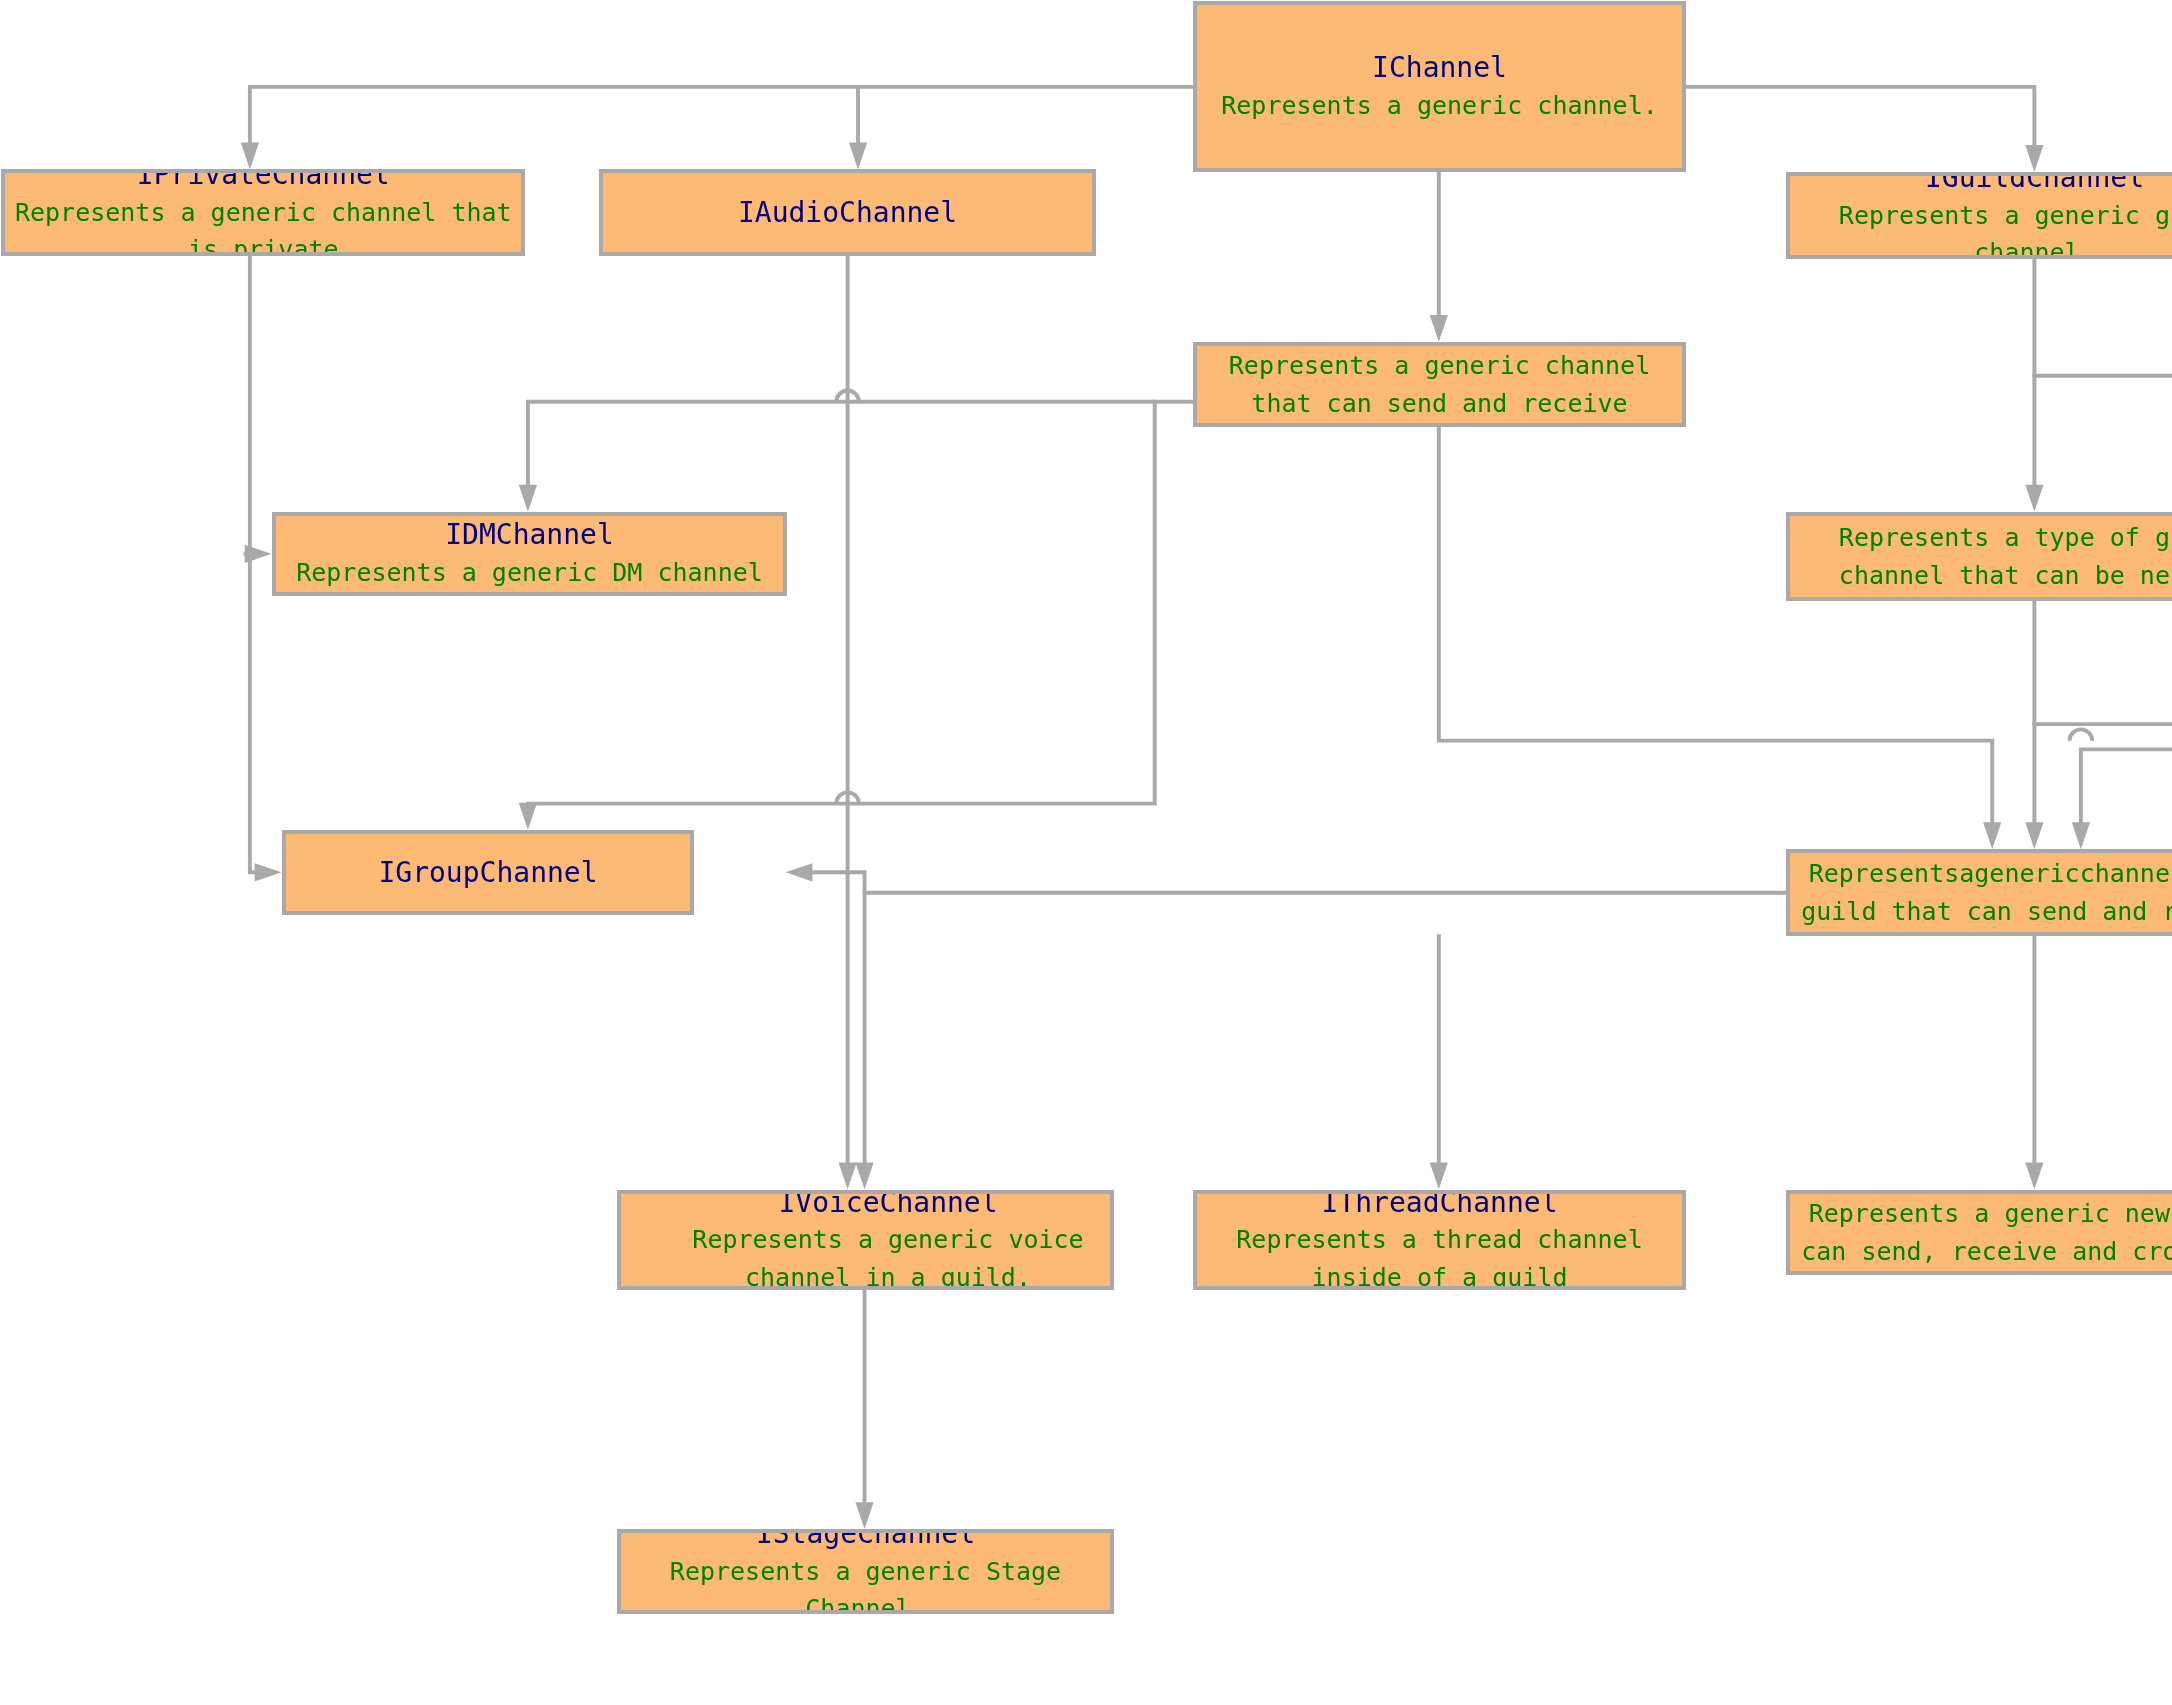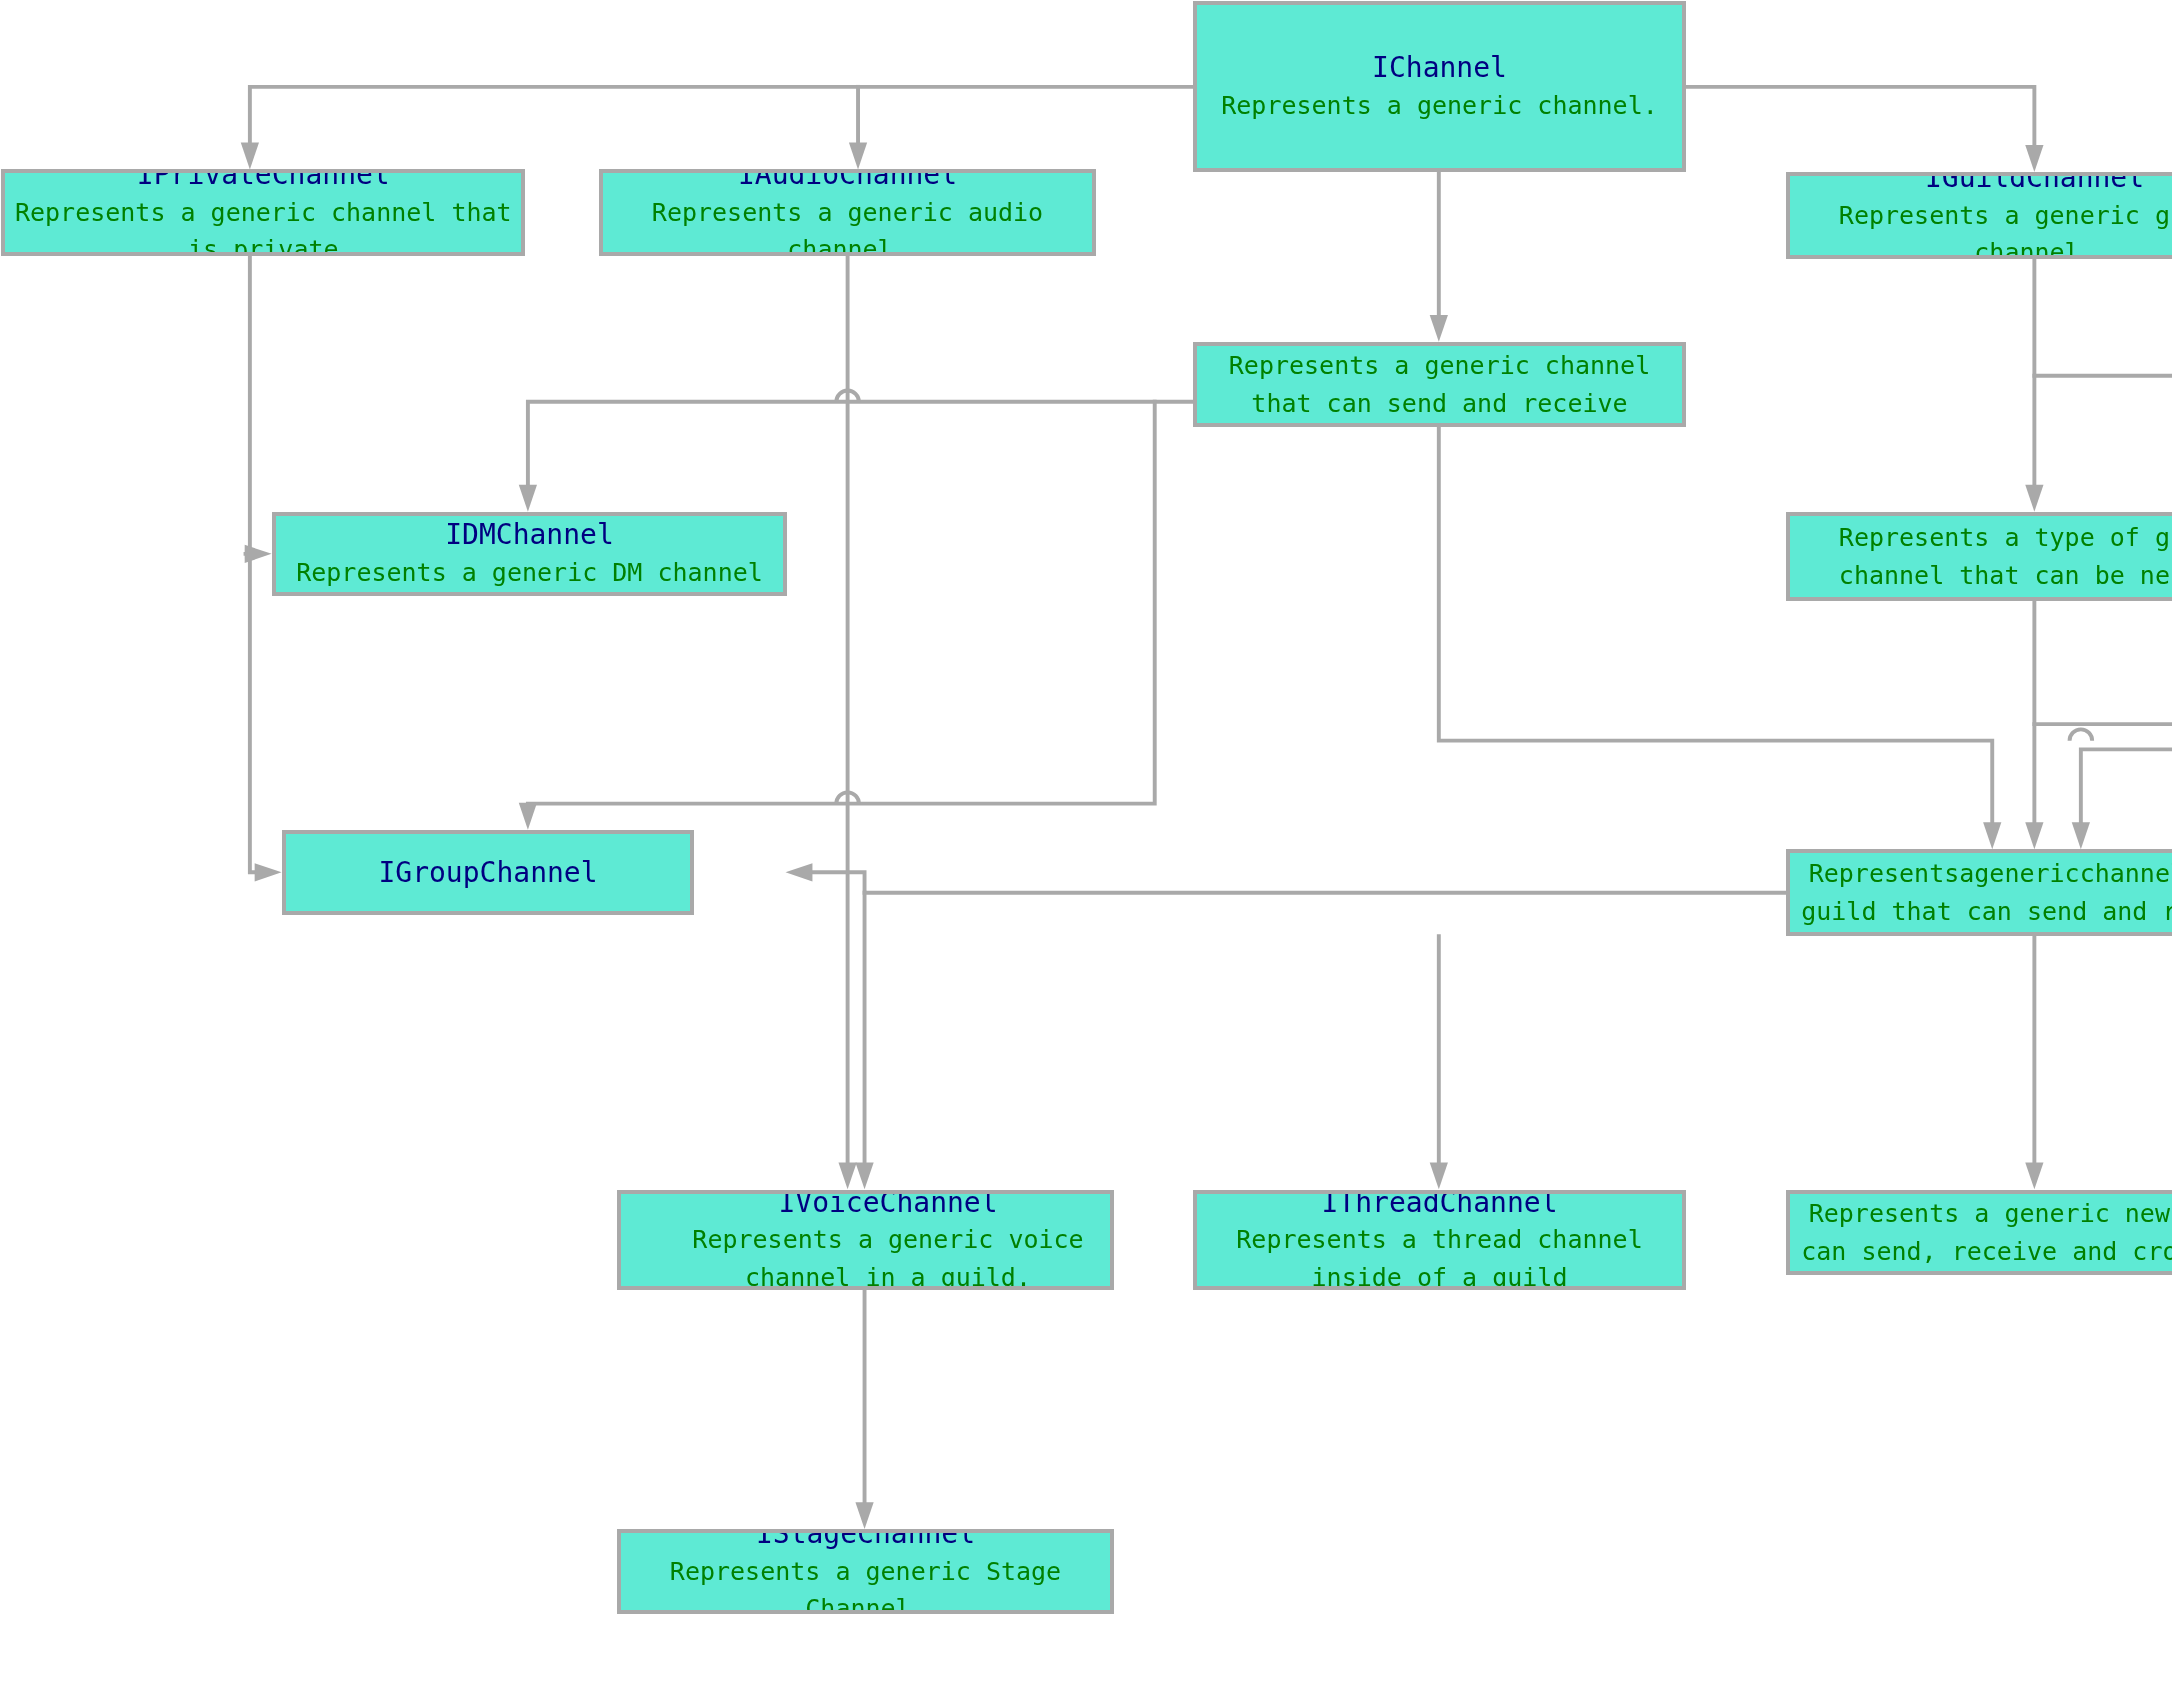--- a/index.html
+++ b/index.html
@@ -17,21 +17,21 @@
   svg.edges {
     position: absolute;
     left: 0; top: 0;
     width: 2862px;
     height: 1705px;
   }
   .node {
     position: absolute;
     box-sizing: border-box;
     border: 4.8px solid #a9a9a9;
-    background: #5eead4;
+    background: #fdba74;
     display: flex;
     flex-direction: column;
     align-items: center;
     justify-content: center;
     text-align: center;
     overflow: hidden;
   }
   .node-title {
     color: #000080;
     font-size: 28px;
@@ -110,21 +110,20 @@
       <div class="node" style="left: 1193px; top: 1.3px; width: 493px; height: 171px;">
         <div class="node-title">IChannel</div>
         <div class="node-desc">Represents a generic channel.</div>
       </div>
       <div class="node" style="left: 1.3px; top: 169px; width: 524px; height: 87px;">
         <div class="node-title">IPrivateChannel</div>
         <div class="node-desc">Represents a generic channel that is private</div>
       </div>
       <div class="node" style="left: 599px; top: 169px; width: 497px; height: 87px;">
         <div class="node-title">IAudioChannel</div>
-        <div class="node-desc">Represents a generic audio channel.</div>
       </div>
       <div class="node" style="left: 1786px; top: 172px; width: 497px; height: 87px;">
         <div class="node-title">IGuildChannel</div>
         <div class="node-desc">Represents a generic guild channel.</div>
       </div>
       <div class="node" style="left: 1193px; top: 342px; width: 493px; height: 85px;">
         <div class="node-title">IMessageChannel</div>
         <div class="node-desc">Represents a generic channel that can send and receive messages.</div>
       </div>
       <div class="node" style="left: 272px; top: 512px; width: 515px; height: 84px;">

